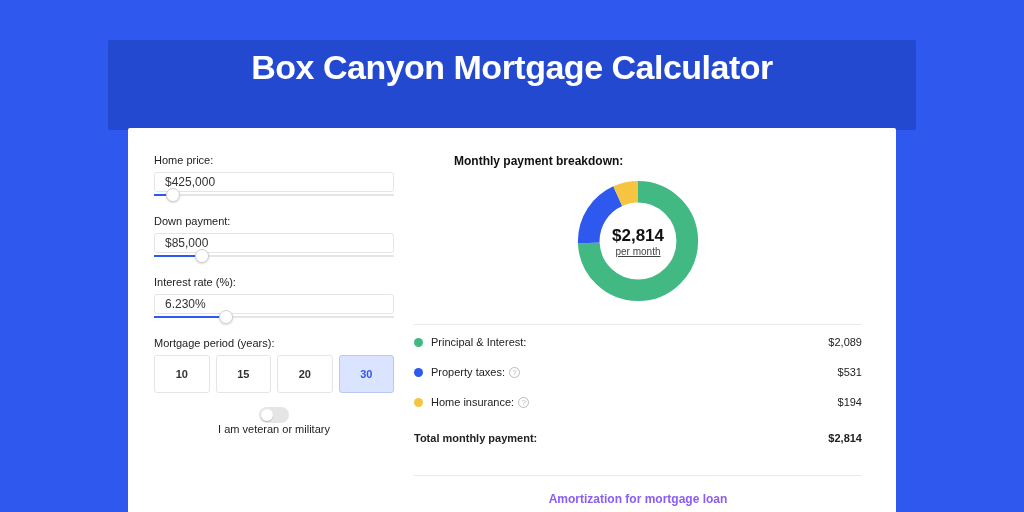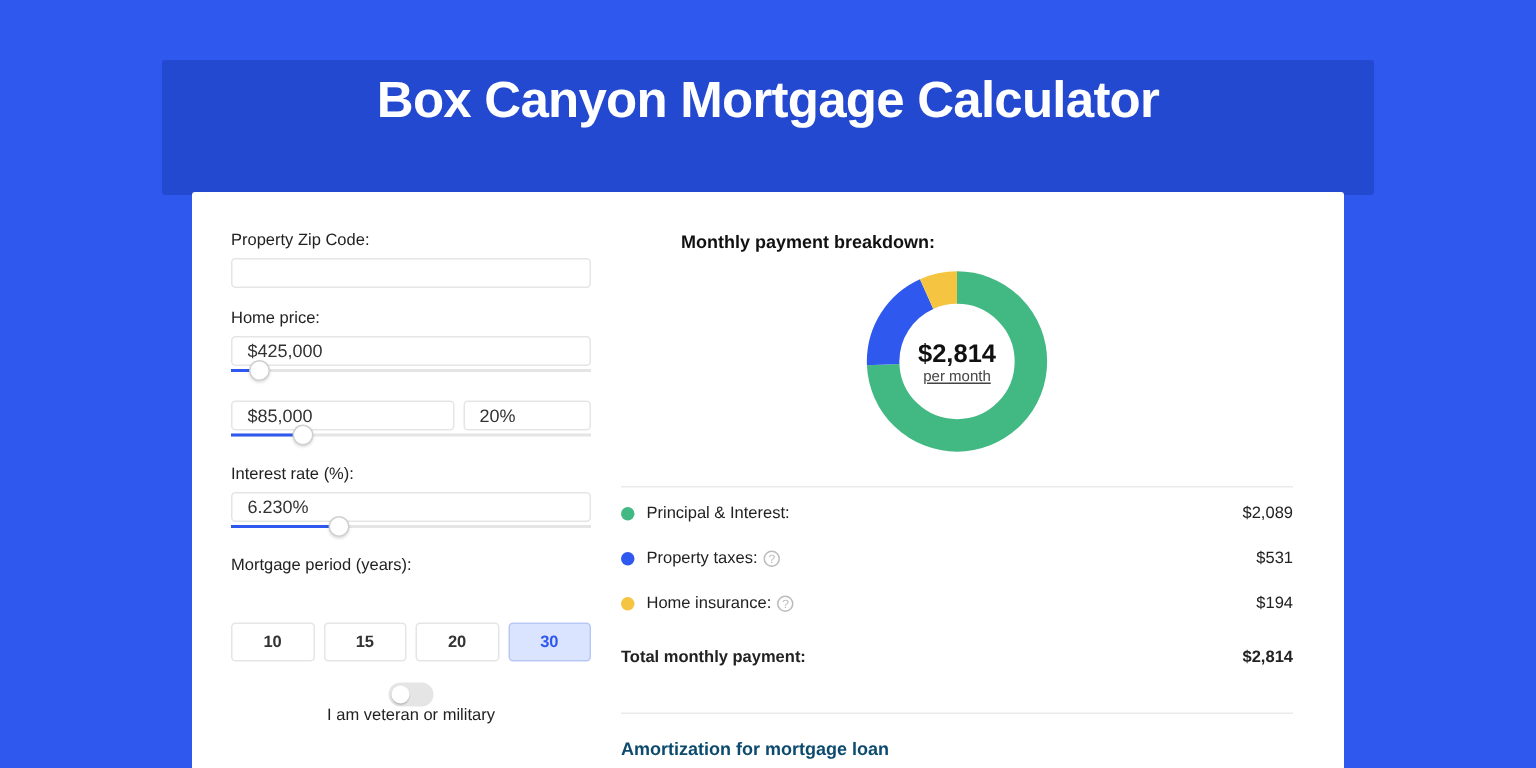--- a/index.html
+++ b/index.html
@@ -17,21 +17,21 @@
   .fld-split { display: flex; gap: 6px; }
   .fld-split .fld-input:first-child { flex: 2; }
   .fld-split .fld-input:last-child { flex: 1; }
 
   .slider-track { position: relative; height: 10px; margin-top: -1px; }
   .slider-line { position: absolute; top: 3px; left: 0; right: 0; height: 2px; background: #e5e5e5; }
   .slider-fill { position: absolute; top: 3px; left: 0; height: 2px; background: #2f58ee; }
   .slider-thumb { position: absolute; top: -3px; width: 14px; height: 14px; background: #fff; border: 1px solid #d0d0d0; border-radius: 50%; box-shadow: 0 1px 2px rgba(0,0,0,.15); margin-left: -7px; }
 
   .period-row { display: flex; gap: 6px; }
-  .period-btn { flex: 1; height: 26px; border: 1px solid #e5e5e5; background: #fff; border-radius: 3px; font-size: 11px; color: #333; font-weight: 600; display: flex; align-items: center; justify-content: center; cursor: pointer; margin-top: 26px; }
+  .period-btn { flex: 1; height: 38px; border: 1px solid #e5e5e5; background: #fff; border-radius: 3px; font-size: 11px; color: #333; font-weight: 600; display: flex; align-items: center; justify-content: center; cursor: pointer; }
   .period-btn.sel { background: #dbe4ff; border-color: #b9c7f5; color: #2f58ee; }
 
   .toggle-row { display: flex; align-items: center; gap: 0; margin-top: 14px; flex-direction: column; }
   .toggle { width: 30px; height: 16px; background: #e5e5e5; border-radius: 999px; position: relative; }
   .toggle .knob { position: absolute; top: 2px; left: 2px; width: 12px; height: 12px; background: #fff; border-radius: 50%; box-shadow: 0 1px 1px rgba(0,0,0,.2); }
   .toggle-label { font-size: 11px; color: #222; }
 
   .right-title { font-size: 12px; font-weight: 700; color: #111; margin-bottom: 8px; padding-left: 40px; }
   .donut-wrap { display: flex; justify-content: center; margin: 6px 0 18px 0; }
   .donut { position: relative; width: 130px; height: 130px; }
@@ -48,54 +48,50 @@
   .dot-b { background: #2f58ee; }
   .dot-y { background: #f5c542; }
   .info-ic { display: inline-flex; width: 11px; height: 11px; border: 1px solid #bbb; border-radius: 50%; color: #bbb; font-size: 8px; align-items: center; justify-content: center; margin-left: 4px; }
   .spacer { flex: 1; }
   .leg-val { font-weight: 400; }
   .legend-total { font-weight: 700; border-top: 1px solid #eaeaea; padding-top: 11px; margin-top: 4px; }
   .legend-total .leg-val { font-weight: 700; }
   .legend-sep { border-top: 1px solid #eaeaea; padding-top: 11px; }
 
   .amort { margin-top: 22px; border-top: 1px solid #eaeaea; padding-top: 16px; }
-  .amort-title { font-size: 12px; font-weight: 700; color: #0c4a6e; margin-bottom: 10px; }
+  .amort-title { font-size: 12px; font-weight: 700; color: #8b5cf6; margin-bottom: 10px; text-align: center; }
 
   .right-panel { padding-right: 6px; }
 </style>
 </head>
 <body>
 
 <div class="hero-band"></div>
 <div class="title">Box Canyon Mortgage Calculator</div>
 
 <div class="card">
   <div class="inner">
 
     <div class="left">
 
-      <div class="fld">
-        <div class="fld-label">Property Zip Code:</div>
-        <input class="fld-input" value="" style="">
-      </div>
 
       <div class="fld">
         <div class="fld-label">Home price:</div>
         <input class="fld-input" value="$425,000" style="">
         <div class="slider-track">
           <div class="slider-line"></div>
           <div class="slider-fill" style="width:8%"></div>
           <div class="slider-thumb" style="left:8%"></div>
         </div>
       </div>
 
       <div class="fld">
+        <div class="fld-label">Down payment:</div>
         <div class="fld-split">
           <input class="fld-input" value="$85,000" style="">
-          <input class="fld-input" value="20%" style="">
         </div>
         <div class="slider-track">
           <div class="slider-line"></div>
           <div class="slider-fill" style="width:20%"></div>
           <div class="slider-thumb" style="left:20%"></div>
         </div>
       </div>
 
       <div class="fld">
         <div class="fld-label">Interest rate (%):</div>

